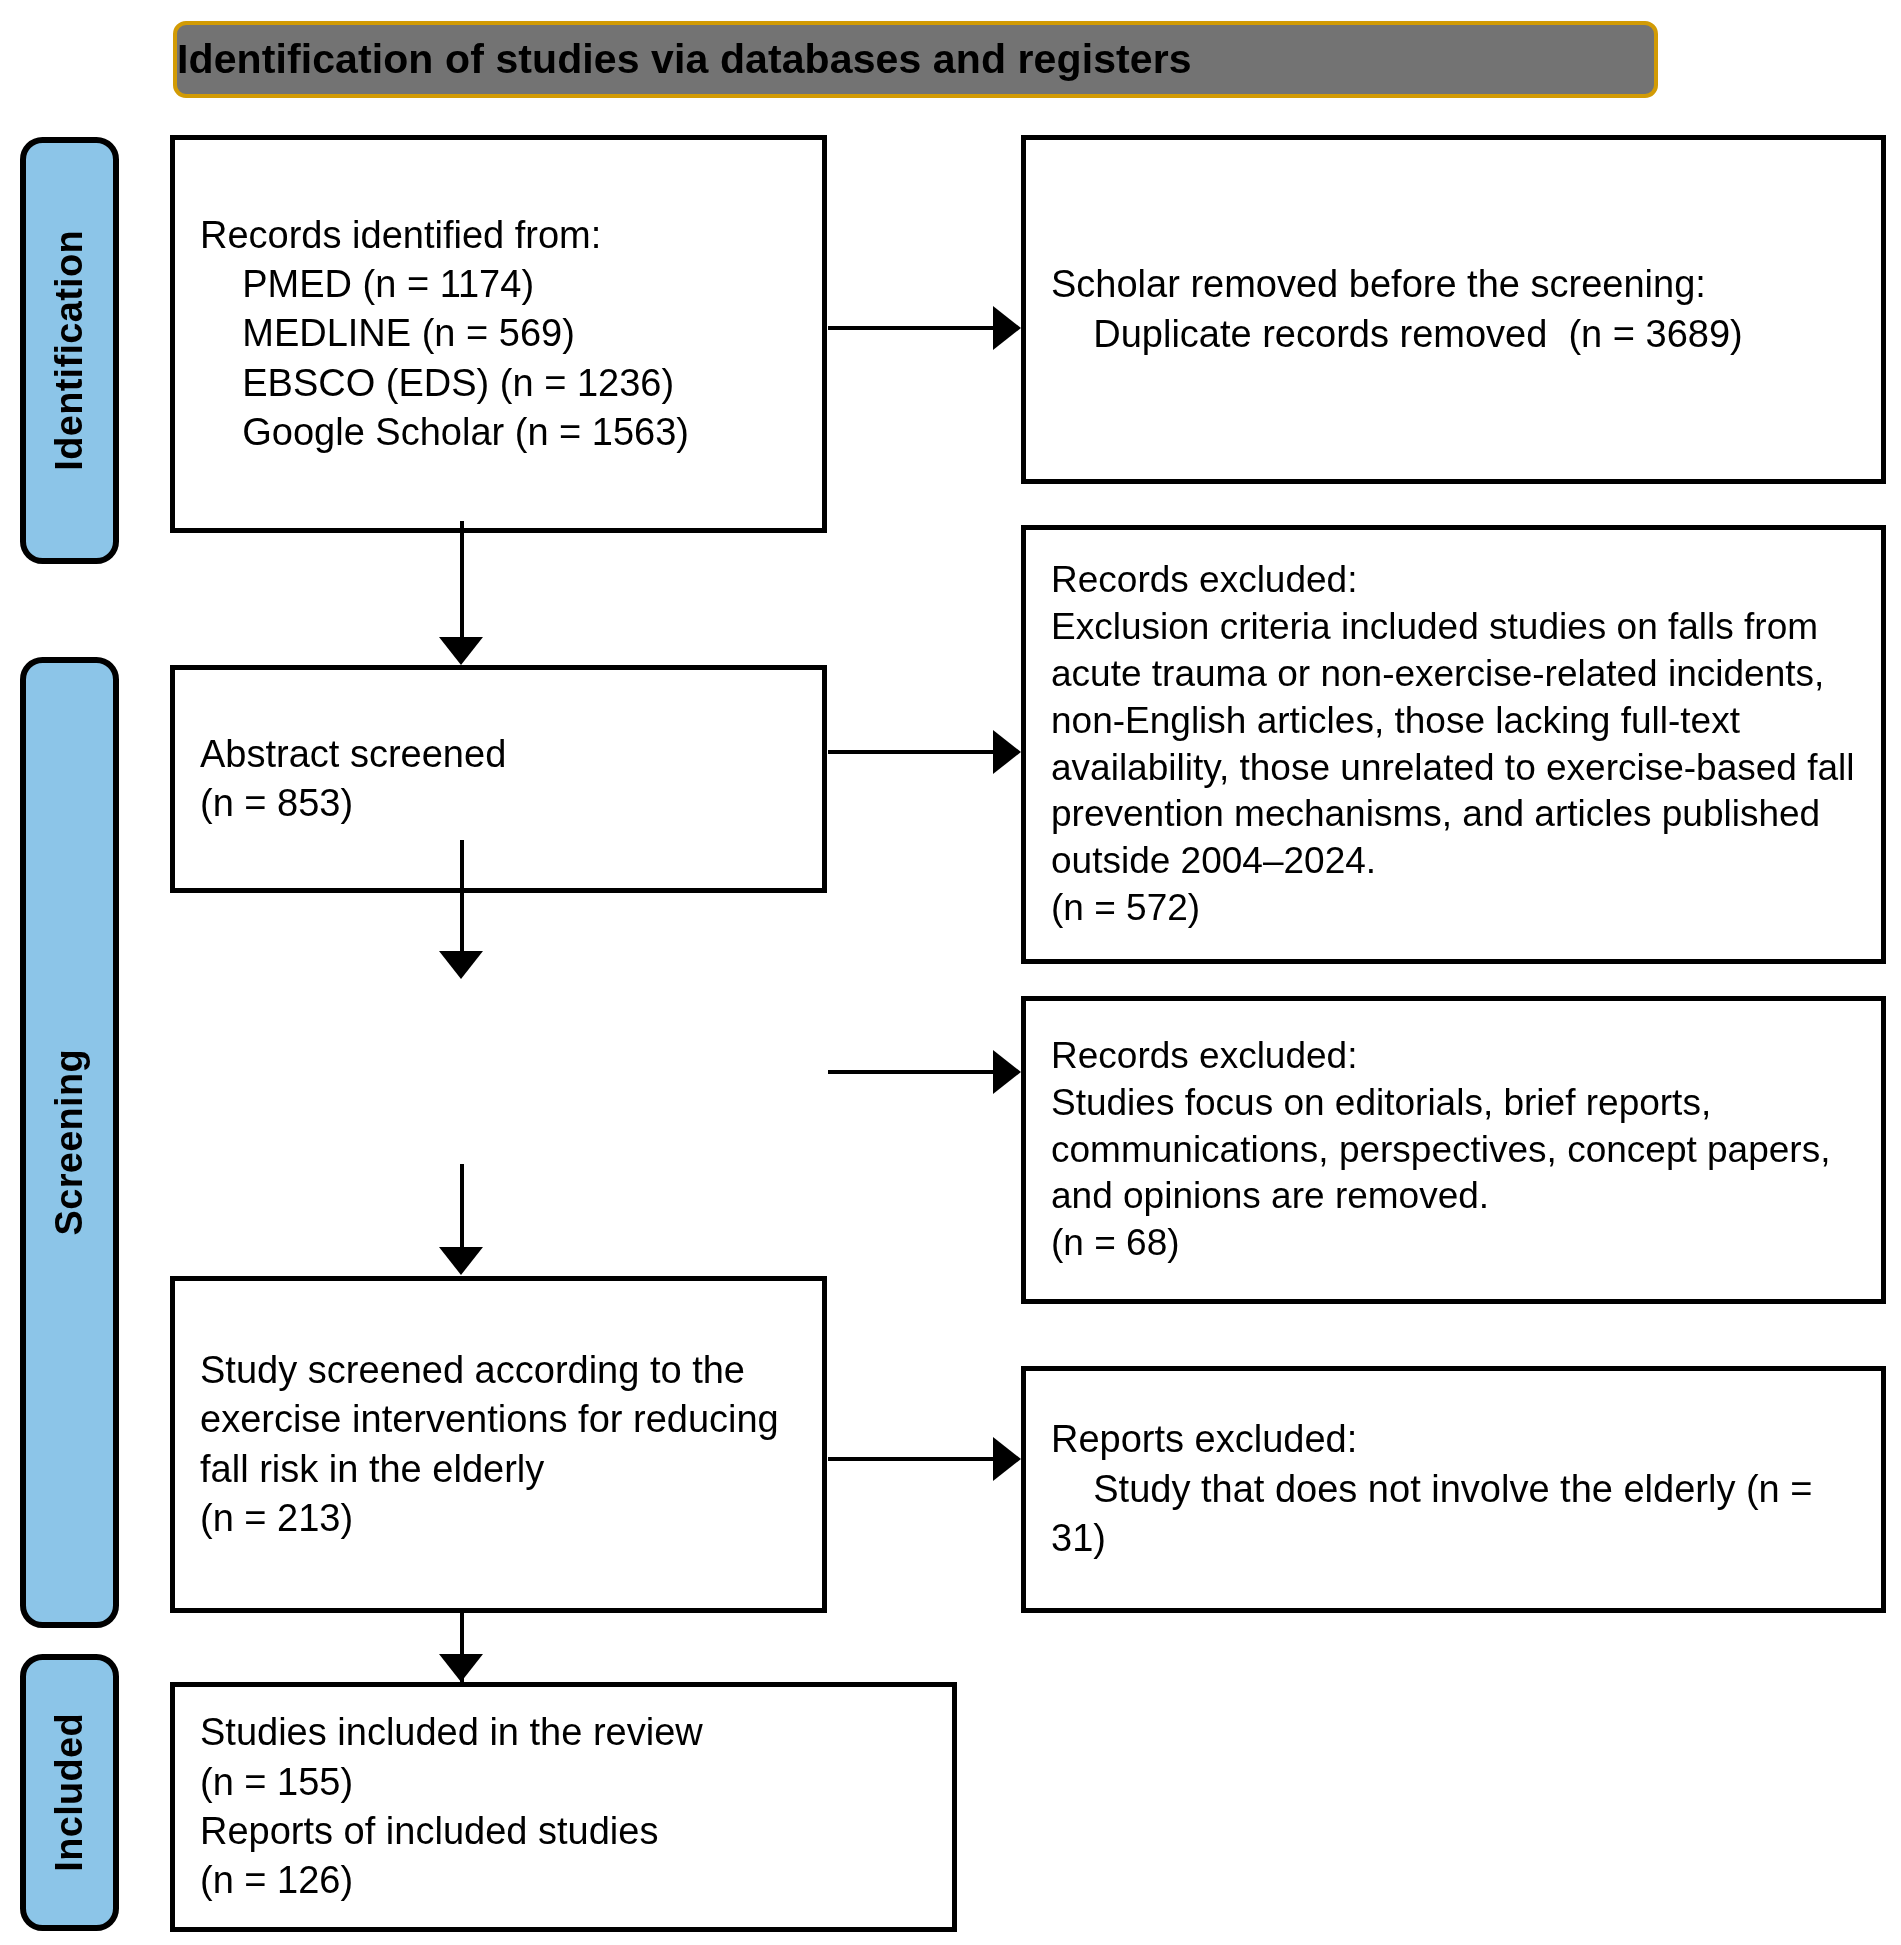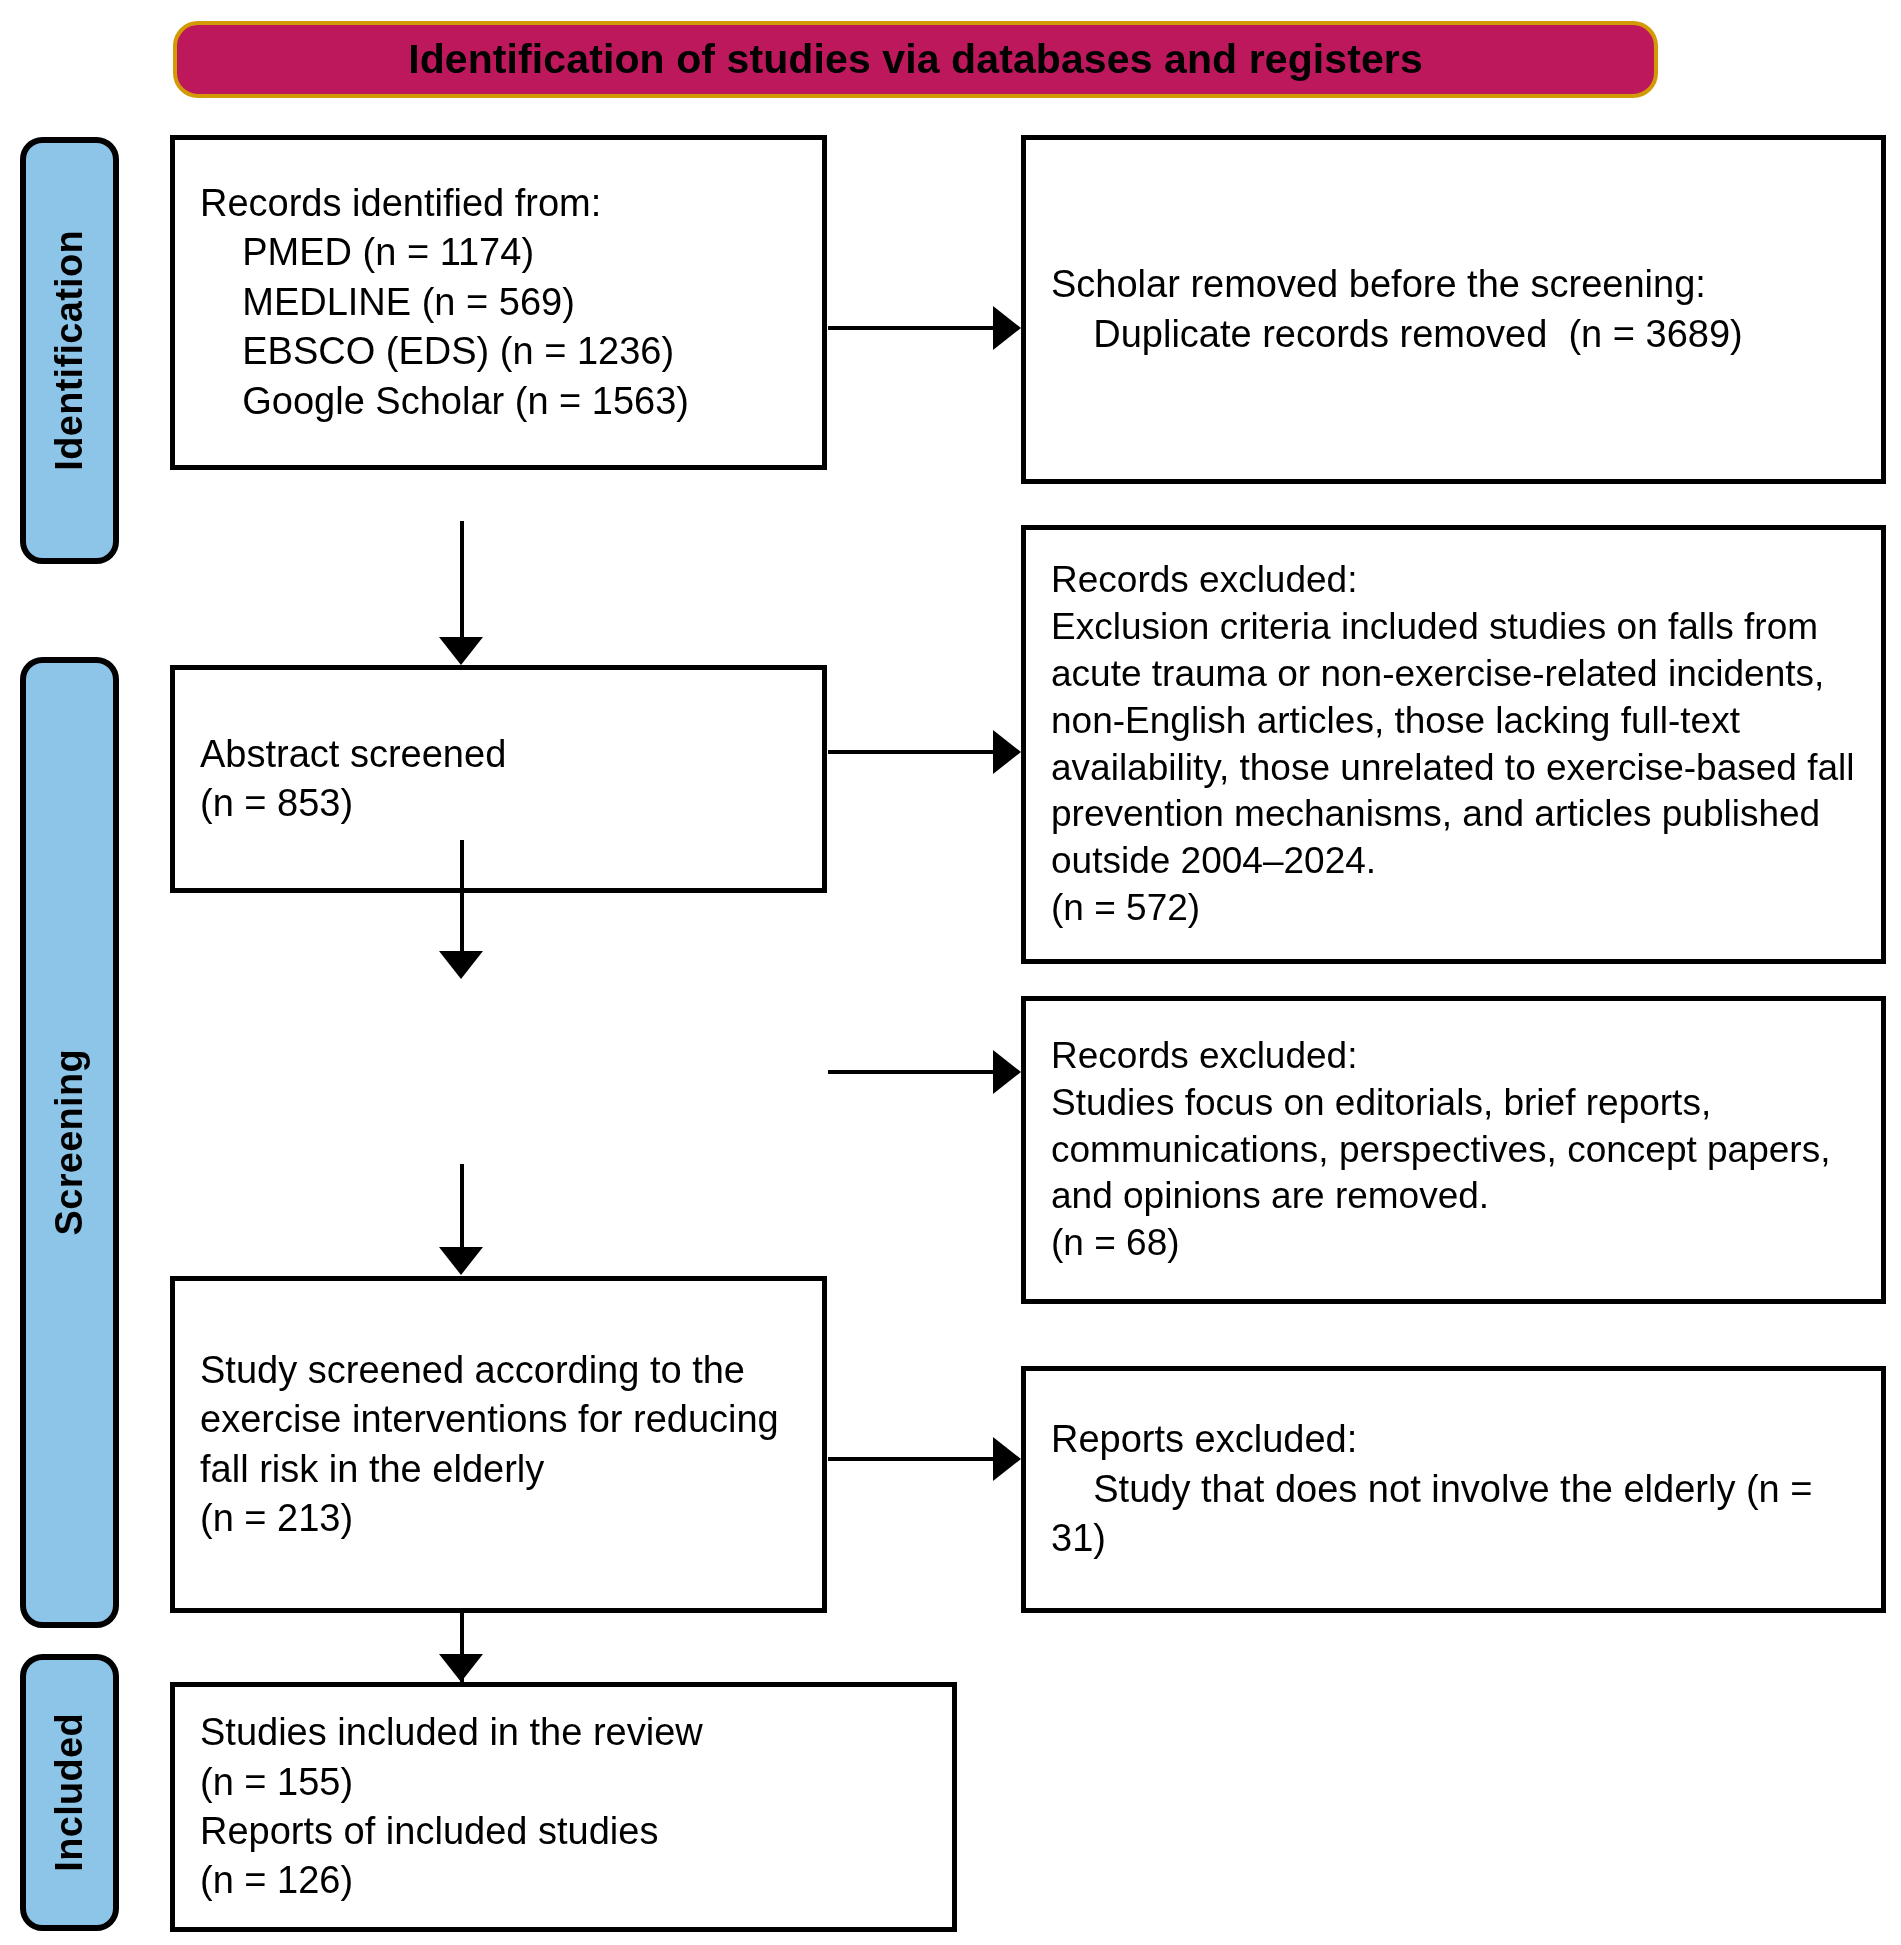--- a/index.html
+++ b/index.html
@@ -15,27 +15,26 @@
     position: relative;
     width: 1902px;
     height: 1946px;
     background: #ffffff;
     overflow: hidden;
   }
 
   
   .phase-banner {
     position: absolute;
-    background: #be185d;
+    background: #737373;
     border: 4.6px solid #D29B05;
-    border-radius: 25px;
+    border-radius: 13px;
     box-sizing: border-box;
     display: flex;
     align-items: center;
-    justify-content: center;
   }
   .phase-banner-text {
     font-size: 41px;
     font-weight: bold;
     letter-spacing: 0.1px;
     color: #000000;
     text-align: center;
     white-space: nowrap;
   }
 
@@ -122,21 +121,21 @@
   </div>
 
   <div class="stage-label" style="left:20px; top:657px; width:99px; height:971px;">
     <span class="stage-label-text">Screening</span>
   </div>
 
   <div class="stage-label" style="left:20px; top:1654px; width:99px; height:277px;">
     <span class="stage-label-text">Included</span>
   </div>
 
-  <div class="flow-box" style="left:170px; top:135px; width:657px; height:335px;">
+  <div class="flow-box" style="left:170px; top:135px; width:657px; height:398px;">
     <div class="flow-box-text">Records identified from:
     PMED (n = 1174)
     MEDLINE (n = 569)
     EBSCO (EDS) (n = 1236)
     Google Scholar (n = 1563)</div>
   </div>
 
   <div class="flow-box" style="left:1021px; top:135px; width:865px; height:349px;">
     <div class="flow-box-text"><span>Scholar removed </span><span class="ital">before the screening</span><span>:
     Duplicate records removed  (n = 3689)</span></div>

